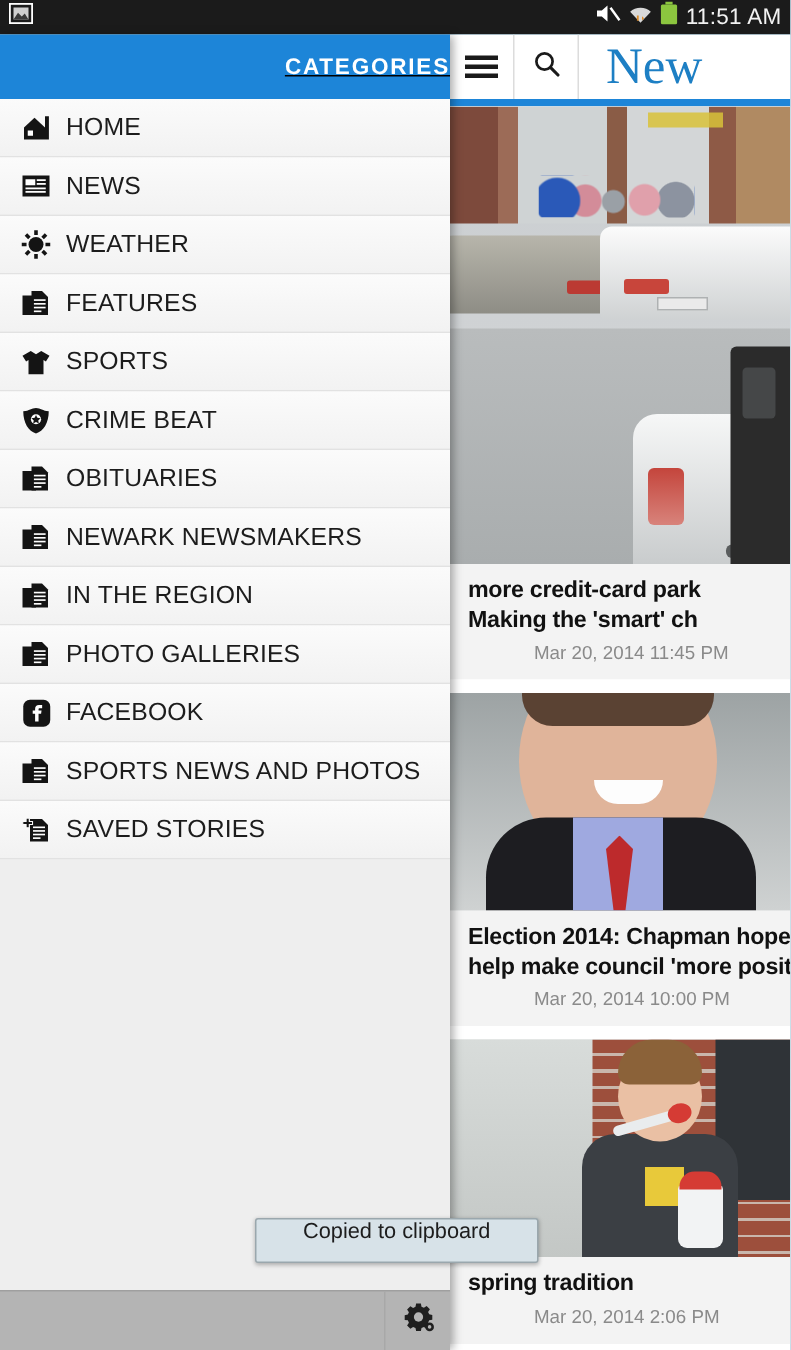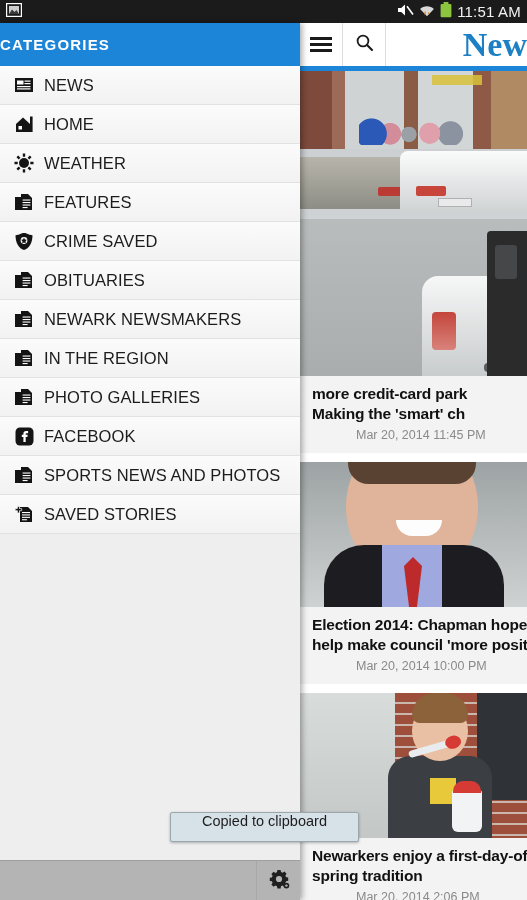--- a/index.html
+++ b/index.html
@@ -33,26 +33,25 @@
     height:43px; width:227px; background:#ffffff;
     display:flex; align-items:center; position:relative;
   }
   .hdr-btn {
     width:43px; height:43px; display:flex; align-items:center; justify-content:center;
     border-right:1px solid #dcdcdc;
   }
   .hamburger { width:22px; height:15px; display:flex; flex-direction:column; justify-content:space-between; }
   .hamburger i { display:block; height:3px; background:#1a1a1a; border-radius:0; }
   .brand {
-    flex:1; text-align:right; padding-right:0;
+    flex:1; text-align:left; padding-right:0;
     font-family:"Liberation Serif", serif;
     font-size:34px; color:#1d7fc4; line-height:1;
     white-space:nowrap; overflow:hidden; padding-left:18px;
     letter-spacing:0px;
-    font-weight:bold;
   }
   .blue-rule { height:5px; background:#1d85d8; width:227px; }
 
   .feed { width:227px; height:829px; overflow:hidden; background:#ffffff; }
   .card { width:227px; background:#ffffff; }
   .card-photo { width:227px; position:relative; overflow:hidden; background:#b9bcbd; }
   .card-text { padding:8px 10px 11px 12px; background:#f3f3f3; }
   .card-title {
     font-size:15.5px; font-weight:bold; color:#111; line-height:1.26;
     letter-spacing:-.2px; white-space:nowrap;
@@ -107,21 +106,21 @@
   .pk-spoon { position:absolute; top:52px; left:108px; width:46px; height:7px; background:#e9ecee; border-radius:4px; transform:rotate(-16deg); }
   .pk-spoon:after { content:''; position:absolute; right:-8px; top:-3px; width:16px; height:13px; background:#d53b34; border-radius:50%; }
   .pk-rightblob { position:absolute; top:0; right:0; width:22%; height:74%; background:#2f3337; }
 
   
   .drawer {
     position:absolute; top:0; left:0; width:300px; height:877px;
     background:#ececec; box-shadow:2px 0 6px rgba(0,0,0,.35); z-index:5;
   }
   .drawer-header {
-    height:43px; background:#1d85d8; display:flex; align-items:center; justify-content:flex-start;
+    height:43px; background:#1d85d8; display:flex; align-items:center; justify-content:flex-end;text-decoration:underline;
   }
   .drawer-title {
     color:#ffffff; font-size:15px; font-weight:bold; letter-spacing:1.2px;
   }
   .drawer-list { background:#fafafa; }
   .drawer-row {
     height:39px; display:flex; align-items:center; padding-left:11px;
     border-bottom:1px solid #e2e2e2;
     background:linear-gradient(#fbfbfb,#f2f2f2);
   }
@@ -270,63 +269,62 @@
               <div class="pk-rightblob"></div>
             <div class="pk-coat"></div>
               <div class="pk-yellow"></div>
             <div class="pk-head"></div>
               <div class="pk-hair"></div>
             <div class="pk-cup"></div>
               <div class="pk-spoon"></div>
           </div>
           <div class="card-text">
             <div class="card-title two">
-              <span>Newarkers enjoy a first-day-of</span>
               <span>spring tradition</span>
             </div>
             <div class="card-date">Mar 20, 2014 2:06 PM</div>
           </div>
         </div>
 
       </div>
     </div>
 
     <div class="drawer">
       <div class="drawer-header">
         <div class="drawer-title">CATEGORIES</div>
       </div>
       <div class="drawer-list">
+
+        <div class="drawer-row">
+          <span class="row-ico">
+            <svg width="20" height="19" viewBox="0 0 20 19">
+                <path d="M2 9 L9 2.5 L16 9 V17 H2 Z" fill="#141414"></path>
+                <rect x="4.5" y="11" width="3.5" height="3.5" fill="#fff"></rect>
+                <rect x="16" y="1.5" width="2.6" height="15.5" fill="#141414"></rect>
+              </svg>
+          </span>
+          <span class="label">HOME</span>
+        </div>
 
         <div class="drawer-row">
           <span class="row-ico">
             <svg width="20" height="18" viewBox="0 0 20 18">
                 <rect x="1" y="2" width="18" height="14" fill="#141414"></rect>
                 <rect x="3" y="4.5" width="6.5" height="4" fill="#fff"></rect>
                 <rect x="10.5" y="4.5" width="6" height="1.2" fill="#fff"></rect>
                 <rect x="10.5" y="7" width="6" height="1.2" fill="#fff"></rect>
                 <rect x="3" y="10" width="13.5" height="1.2" fill="#fff"></rect>
                 <rect x="3" y="12.3" width="13.5" height="1.2" fill="#fff"></rect>
               </svg>
           </span>
           <span class="label">NEWS</span>
         </div>
 
         <div class="drawer-row">
           <span class="row-ico">
-            <svg width="20" height="19" viewBox="0 0 20 19">
-                <path d="M2 9 L9 2.5 L16 9 V17 H2 Z" fill="#141414"></path>
-                <rect x="4.5" y="11" width="3.5" height="3.5" fill="#fff"></rect>
-                <rect x="16" y="1.5" width="2.6" height="15.5" fill="#141414"></rect>
-              </svg>
-          </span>
-          <span class="label">HOME</span>
-        </div>
-
-        <div class="drawer-row">
-          <span class="row-ico">
             <svg width="20" height="20" viewBox="0 0 20 20">
                 <circle cx="10" cy="10" r="5" fill="#141414"></circle>
                 <g stroke="#141414" stroke-width="2.4">
                   <path d="M10 0.5v3.2M10 16.3v3.2M0.5 10h3.2M16.3 10h3.2M3.3 3.3l2.3 2.3M14.4 14.4l2.3 2.3M16.7 3.3l-2.3 2.3M5.6 14.4l-2.3 2.3"></path>
                 </g>
               </svg>
           </span>
           <span class="label">WEATHER</span>
         </div>
 
@@ -337,30 +335,38 @@
                 <path d="M7 1h7l4 4v12H7z" fill="#141414"></path>
                 <rect x="8.6" y="6.5" width="7.8" height="1.1" fill="#fff"></rect>
                 <rect x="8.6" y="9" width="7.8" height="1.1" fill="#fff"></rect>
                 <rect x="8.6" y="11.5" width="7.8" height="1.1" fill="#fff"></rect>
                 <rect x="8.6" y="14" width="5" height="1.1" fill="#fff"></rect>
               </svg>
           </span>
           <span class="label">FEATURES</span>
         </div>
 
+        <div class="drawer-row">
+          <span class="row-ico">
+            <svg width="20" height="19" viewBox="0 0 20 19">
+                <path d="M6.5 2 L10 4.2 L13.5 2 L19 5.2 L16.6 9 L15 8 V17.5 H5 V8 L3.4 9 L1 5.2 Z" fill="#141414"></path>
+              </svg>
+          </span>
+          <span class="label">SPORTS</span>
+        </div>
 
         <div class="drawer-row">
           <span class="row-ico">
             <svg width="20" height="19" viewBox="0 0 20 19">
                 <path d="M10 1 C13 1 14.5 3 18.5 3.2 C18.5 11 15 16.5 10 18 C5 16.5 1.5 11 1.5 3.2 C5.5 3 7 1 10 1 Z" fill="#141414"></path>
                 <circle cx="10" cy="8.5" r="3.4" fill="#fff"></circle>
                 <path d="M10 5.6l.9 1.9 2.1.3-1.5 1.5.4 2.1-1.9-1-1.9 1 .4-2.1L7 7.8l2.1-.3z" fill="#141414"></path>
               </svg>
           </span>
-          <span class="label">CRIME SAVED</span>
+          <span class="label">CRIME BEAT</span>
         </div>
 
         <div class="drawer-row">
           <span class="row-ico">
             <svg width="20" height="19" viewBox="0 0 20 19">
                 <rect x="1" y="4" width="9" height="13" fill="#141414"></rect>
                 <path d="M7 1h7l4 4v12H7z" fill="#141414"></path>
                 <rect x="8.6" y="6.5" width="7.8" height="1.1" fill="#fff"></rect>
                 <rect x="8.6" y="9" width="7.8" height="1.1" fill="#fff"></rect>
                 <rect x="8.6" y="11.5" width="7.8" height="1.1" fill="#fff"></rect>

